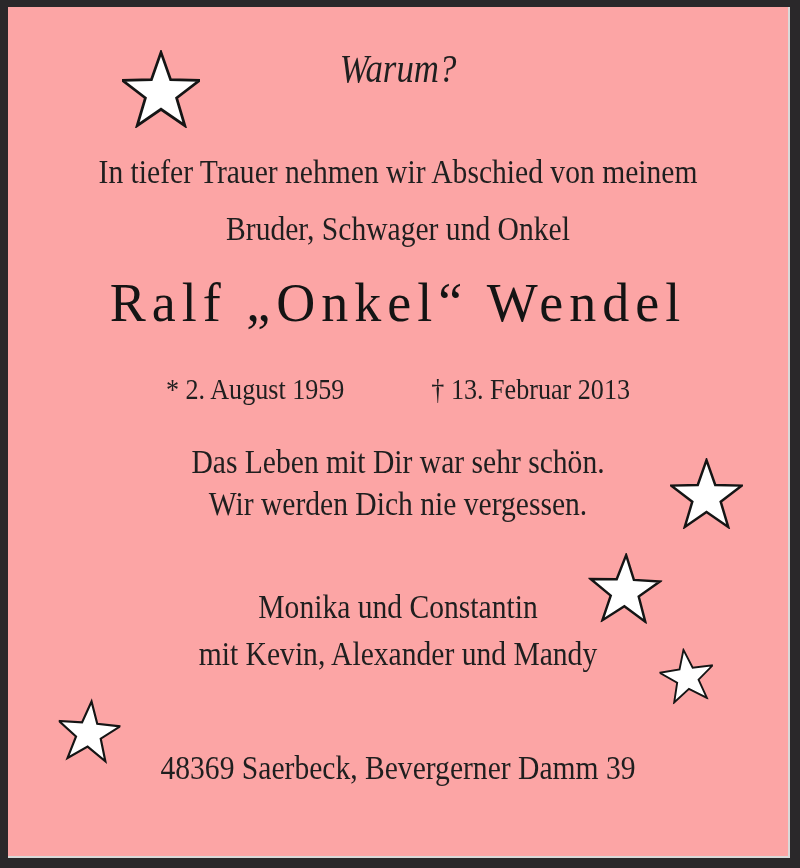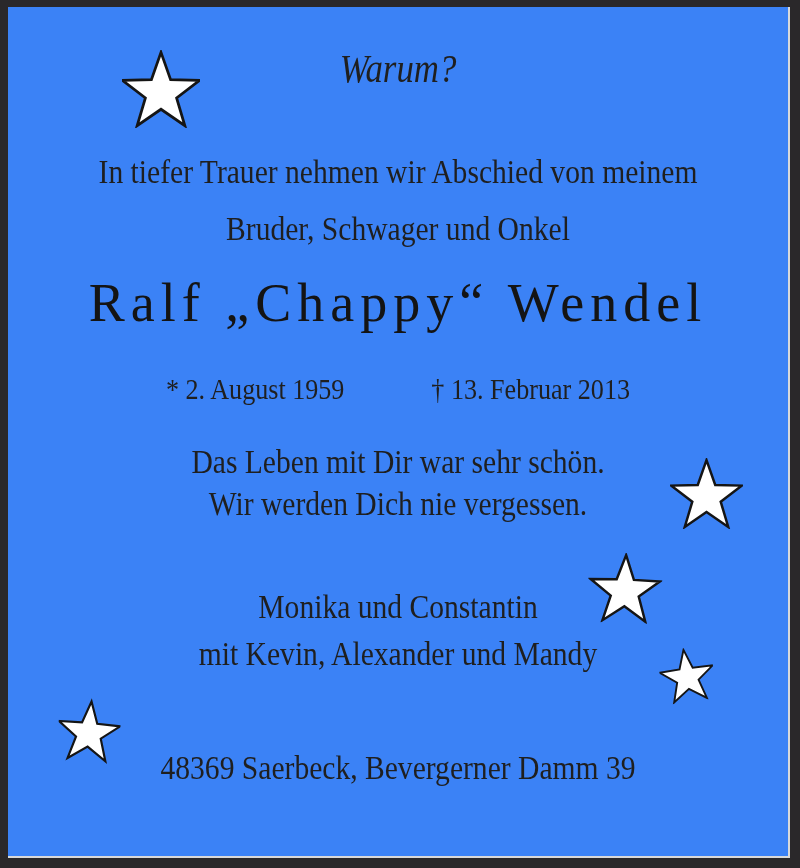--- a/index.html
+++ b/index.html
@@ -13,21 +13,21 @@
     position: relative;
     overflow: hidden;
     font-family: "Liberation Serif", "DejaVu Serif", serif;
   }
   .card {
     position: absolute;
     left: 8px;
     top: 7px;
     width: 780px;
     height: 849px;
-    background: #3b82f6;
+    background: #fca5a5;
     border-right: 2px solid #d9d9d9;
     border-bottom: 2px solid #d9d9d9;
     box-sizing: content-box;
   }
   .line {
     position: absolute;
     left: 0;
     width: 100%;
     text-align: center;
     line-height: 1;
@@ -99,21 +99,21 @@
       <polygon points="50,3 62.3,38 99.5,38.9 70,61.5 80.6,97.1 50,76 19.4,97.1 30,61.5 0.5,38.9 37.7,38"></polygon>
     </svg>
   </span>
 
   <div class="line question cond">Warum?</div>
 
   <div class="line intro1 cond">In tiefer Trauer nehmen wir Abschied von meinem</div>
 
   <div class="line intro2 cond">Bruder, Schwager und Onkel</div>
 
-  <div class="line name">Ralf „Chappy“ Wendel</div>
+  <div class="line name">Ralf „Onkel“ Wendel</div>
 
   <div class="dates">
     <span>* 2. August 1959</span>
     <span>† 13. Februar 2013</span>
   </div>
 
   <div class="line farewell1 cond">Das Leben mit Dir war sehr schön.</div>
 
   <div class="line farewell2 cond">Wir werden Dich nie vergessen.</div>
 

